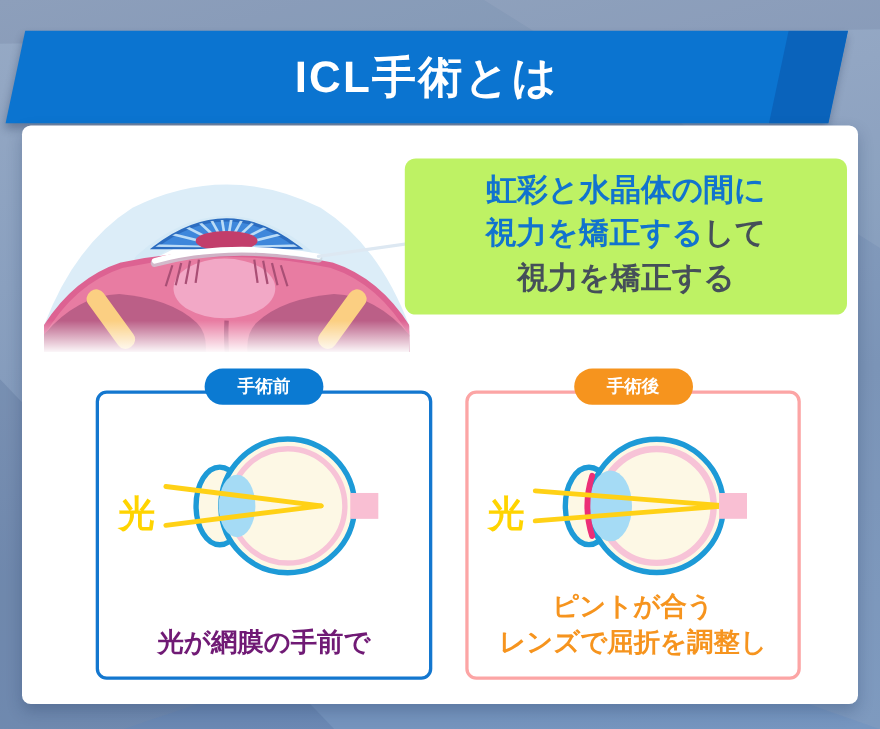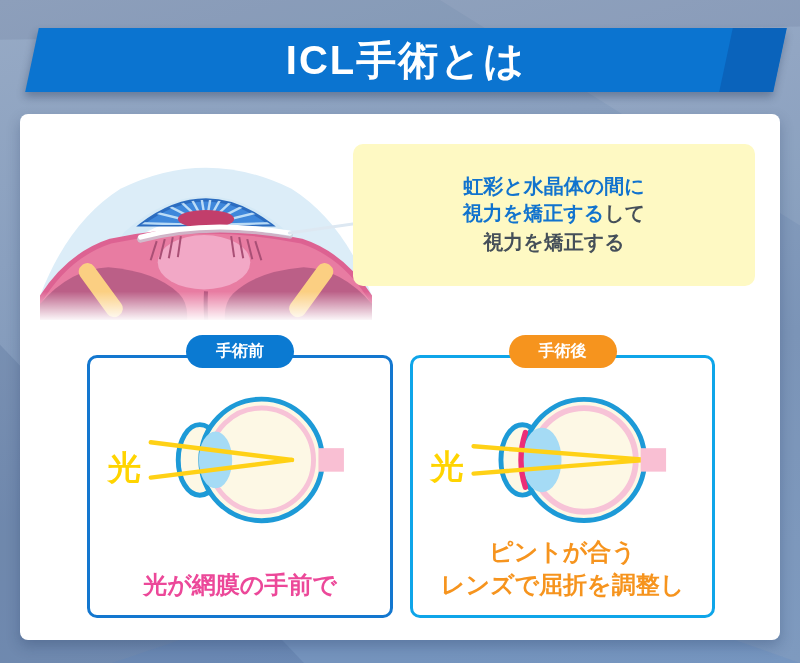--- a/index.html
+++ b/index.html
@@ -7,51 +7,51 @@
   .stage{position:relative;width:800px;height:663px;overflow:hidden;
          background:linear-gradient(165deg,#97aac5 0%,#8aa0bf 30%,#7b94b7 62%,#7e9abf 100%);}
   
   .bg-shape{position:absolute;inset:0;pointer-events:none;}
   .bg-shape.s1{background:rgba(255,255,255,.07);clip-path:polygon(55% 0,100% 0,100% 34%);}
   .bg-shape.s2{background:rgba(25,50,95,.12);clip-path:polygon(0 52%,38% 100%,0 100%);}
   .bg-shape.s3{background:rgba(80,130,200,.16);clip-path:polygon(14% 100%,58% 82%,100% 100%);}
   .bg-shape.s4{background:rgba(20,40,80,.08);clip-path:polygon(0 0,100% 0,100% 4%,0 6%);}
 
   
-  .banner{position:absolute;left:32px;top:28px;width:748px;height:64px;}
+  .banner{position:absolute;left:14px;top:28px;width:748px;height:84px;}
   .banner-bg{position:absolute;inset:0;background:#0b74d0;transform:skewX(-12deg);
              box-shadow:0 5px 8px rgba(10,25,60,.30);overflow:hidden;}
   .banner-bg .edge{position:absolute;top:0;right:0;width:54px;height:100%;background:#0a63bb;}
   .banner-title{position:absolute;inset:0;display:flex;align-items:center;justify-content:center;
                 color:#ffffff;font-size:40px;font-weight:800;letter-spacing:2px;}
 
   
   .card{position:absolute;left:20px;top:114px;width:760px;height:526px;background:#ffffff;
         border-radius:8px;box-shadow:0 6px 14px rgba(20,40,80,.25);}
 
   .illustration{position:absolute;left:20px;top:4px;width:332px;height:202px;}
 
-  .callout{position:absolute;left:333px;top:30px;width:402px;height:142px;background:#fef9c3;
+  .callout{position:absolute;left:348px;top:30px;width:402px;height:142px;background:#bef264;
            border-radius:10px;display:flex;flex-direction:column;justify-content:center;
-           text-align:center;font-size:20px;font-weight:800;line-height:1.38;}
+           text-align:center;font-size:28px;font-weight:800;line-height:1.38;}
   .callout .blue{color:#1173ce;}
   .callout .dark{color:#454f59;font-family:Liberation Mono, monospace;}
 
   
   .panel{position:absolute;top:241px;height:263px;background:#ffffff;border-radius:10px;box-sizing:border-box;}
   .panel.before{left:67px;width:306px;border:3px solid #1377cf;}
-  .panel.after{left:390px;width:305px;border:3px solid #0ea5e9;}
+  .panel.after{left:403px;width:305px;border:3px solid #fca5a5;}
   .badge{position:absolute;top:-23px;left:50%;transform:translateX(-50%);
          padding:6px 30px;border-radius:999px;color:#ffffff;font-size:16px;font-weight:800;white-space:nowrap;}
   .panel.before .badge{background:#0b7ad2;}
   .panel.after .badge{background:#f6941e;}
   .diagram{position:absolute;left:0;top:22px;width:100%;height:152px;}
   .caption{position:absolute;bottom:14px;left:0;width:100%;text-align:center;
            font-size:24px;font-weight:800;line-height:1.35;}
-  .panel.before .caption{color:#ec4899;margin-top:20px;}
+  .panel.before .caption{color:#701a75;margin-top:20px;}
   .panel.after .caption{color:#f6941e;}
 </style>
 </head>
 <body>
 
 <div class="stage">
   <div class="bg-shape s1"></div>
   <div class="bg-shape s2"></div>
   <div class="bg-shape s3"></div>
   <div class="bg-shape s4"></div>

